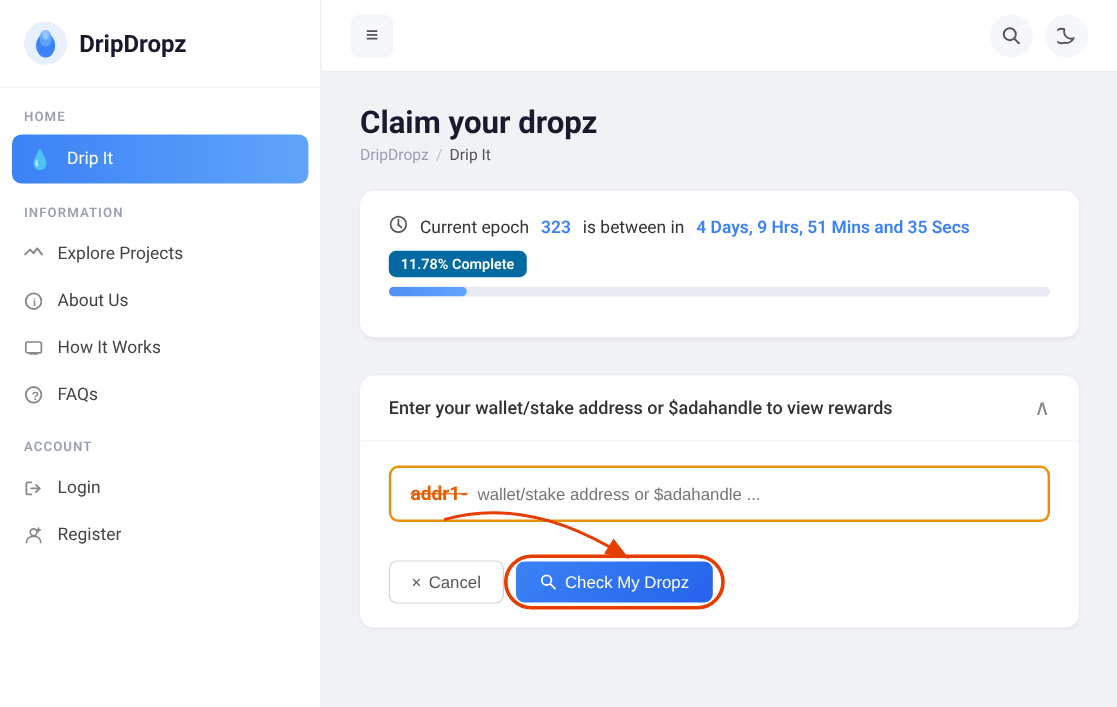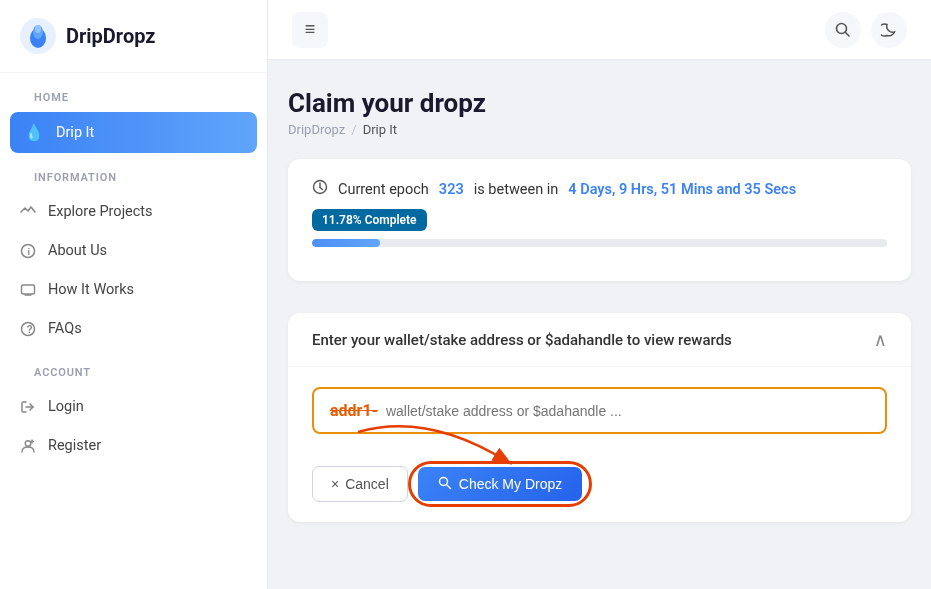--- a/index.html
+++ b/index.html
@@ -29,21 +29,21 @@
     .logo-text {
       font-size: 20px;
       font-weight: 700;
       color: #1a1a2e;
     }
     .sidebar-section-label {
       font-size: 11px;
       font-weight: 600;
       color: #9aa0b0;
       letter-spacing: 0.08em;
-      padding: 18px 20px 8px 34px;
+      padding: 18px 20px 8px 20px;
       text-transform: uppercase;
     }
     .sidebar-item {
       display: flex;
       align-items: center;
       gap: 12px;
       padding: 11px 20px;
       cursor: pointer;
       color: #444;
       font-size: 14.5px;
@@ -108,21 +108,21 @@
       display: flex;
       align-items: center;
       justify-content: center;
       cursor: pointer;
       font-size: 16px;
       color: #555;
     }
 
     
     .page-content {
-      padding: 28px 20px;
+      padding: 28px 32px;
       flex: 1;
     }
     .page-title {
       font-size: 26px;
       font-weight: 700;
       color: #1a1a2e;
       margin-bottom: 4px;
     }
     .breadcrumb {
       font-size: 13px;
@@ -263,21 +263,21 @@
     }
     .check-btn {
       background: linear-gradient(135deg, #3b82f6, #2563eb);
       border: none;
       border-radius: 7px;
       padding: 9px 20px;
       font-size: 14px;
       color: #fff;
       cursor: pointer;
       display: flex;
-      align-items: flex-start;
+      align-items: center;
       gap: 7px;
       font-weight: 500;
       position: relative;
     }
     
     .check-btn-wrapper {
       position: relative;
       display: inline-flex;
       align-items: center;
     }

